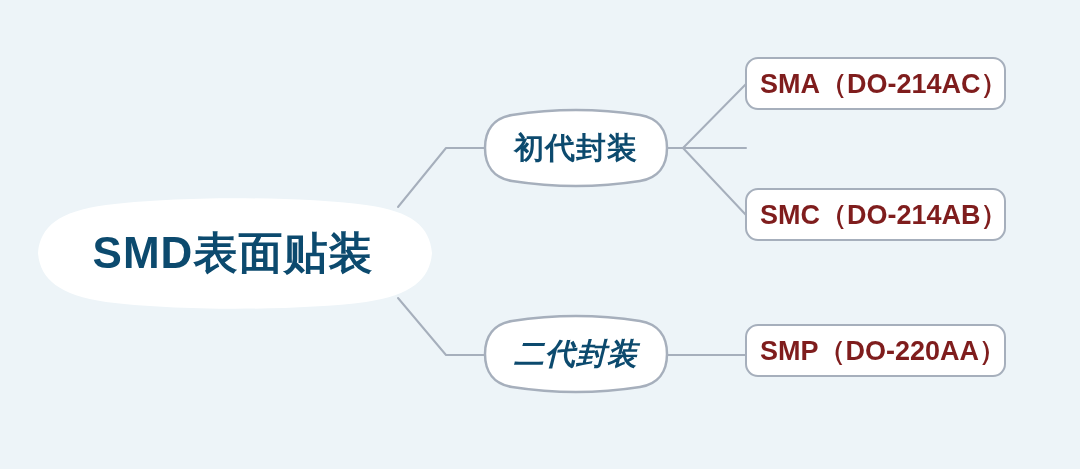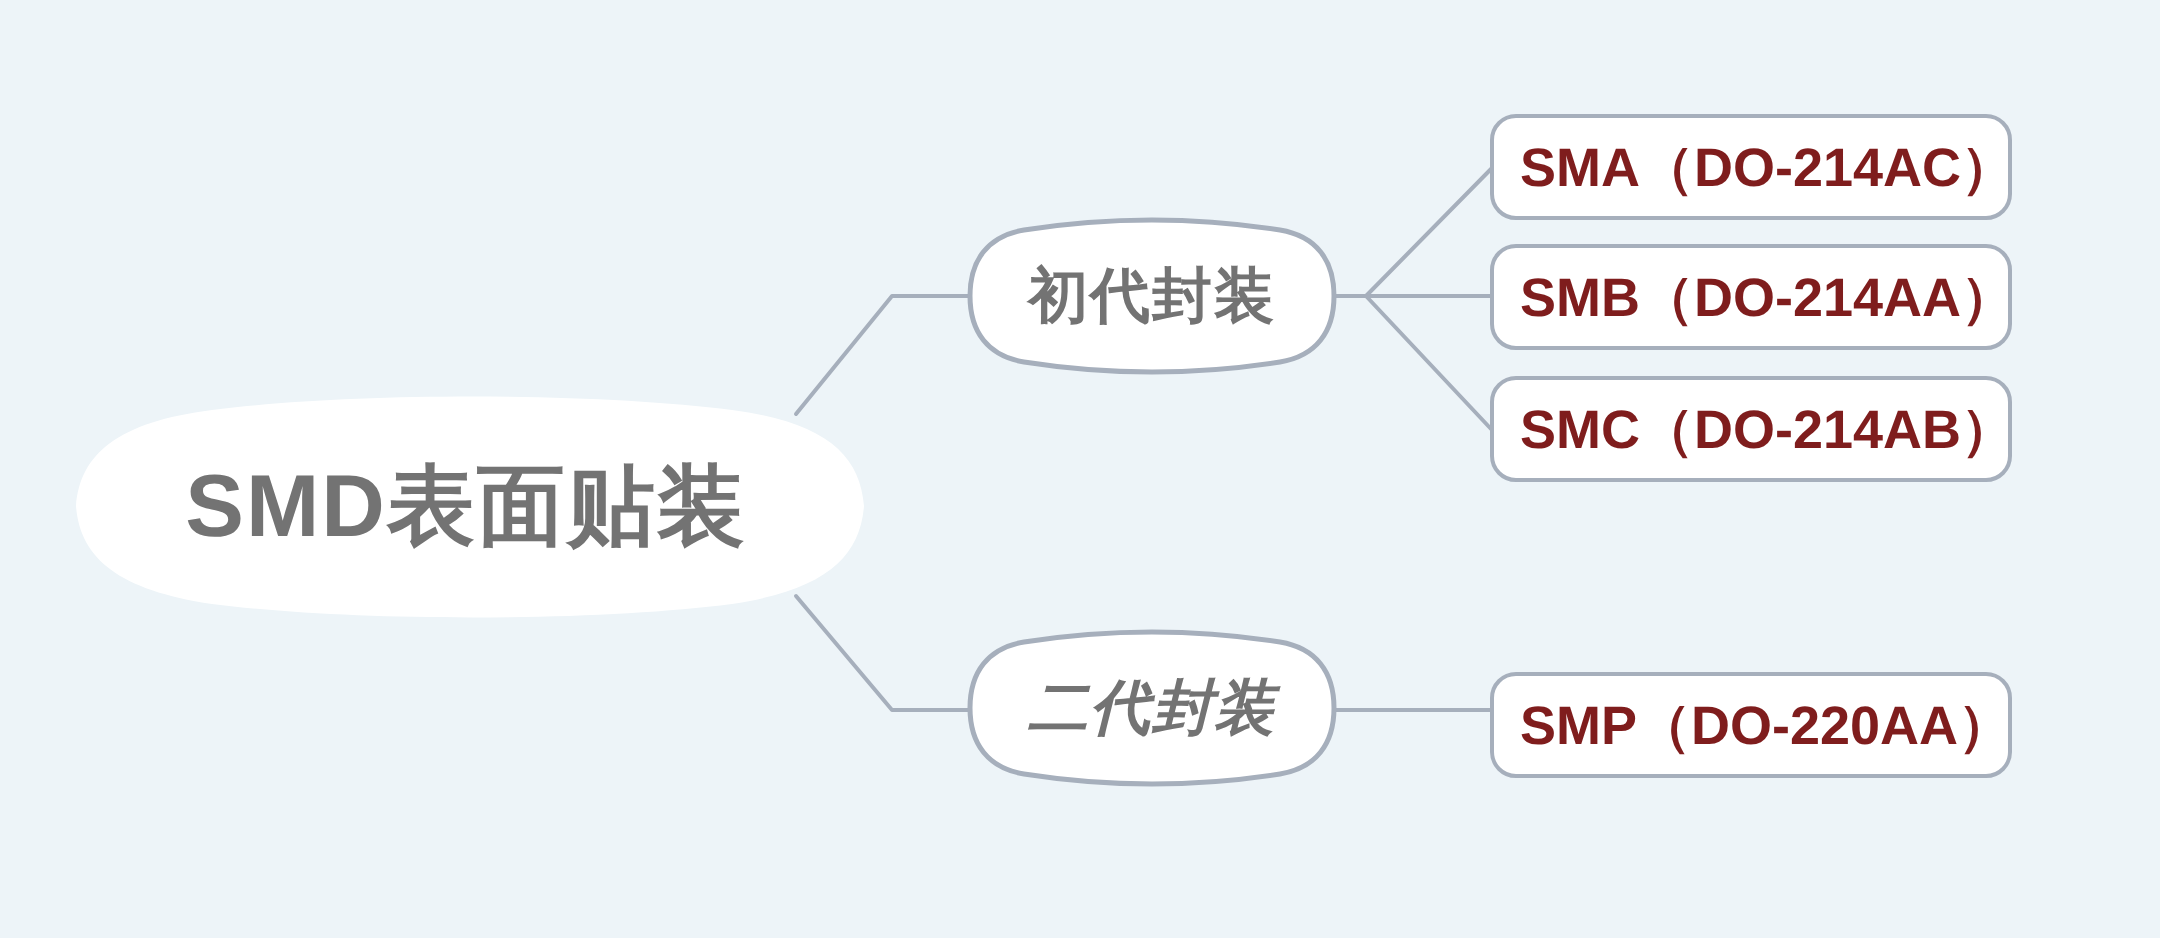--- a/index.html
+++ b/index.html
@@ -19,21 +19,21 @@
     position: absolute;
     left: 0; top: 0;
     width: 1080px;
     height: 469px;
   }
   .node-label {
     position: absolute;
     display: flex;
     align-items: center;
     justify-content: center;
-    color: #737373;
+    color: #0c4a6e;
     font-weight: bold;
     white-space: nowrap;
     pointer-events: none;
     text-align: center;
   }
   .root-label {
     left: 36px; top: 197px;
     width: 394px; height: 112px;
     font-size: 44px;
     letter-spacing: 1px;
@@ -59,21 +59,21 @@
     align-items: center;
     padding-left: 13px;
     font-size: 27px;
     font-weight: bold;
     color: #7f1d1d;
     white-space: nowrap;
   }
   .leaf.l1 { top: 57px; }
   .leaf.l2 { top: 122px; }
   .leaf.l3 { top: 188px; }
-  .leaf.l4 { top: 336px; }
+  .leaf.l4 { top: 324px; }
 </style>
 </head>
 <body>
 
 <div id="canvas">
 
   <svg id="wires" viewBox="0 0 1080 469">
 
     <g fill="none" stroke="#a6afbc" stroke-width="2" stroke-linejoin="round" stroke-linecap="round">
       <path d="M398 207 L446 148 L484 148"></path>
@@ -111,23 +111,20 @@
 
   <div class="node-label root-label">SMD表面贴装</div>
 
   <div class="node-label branch-label b1">初代封装</div>
 
   <div class="node-label branch-label b2">二代封装</div>
 
   <div class="leaf l1">
     <span>SMA（DO-214AC）</span>
   </div>
-  <div class="leaf l2">
-    <span>SMB（DO-214AA）</span>
-  </div>
   <div class="leaf l3">
     <span>SMC（DO-214AB）</span>
   </div>
   <div class="leaf l4">
     <span>SMP（DO-220AA）</span>
   </div>
 
 </div>
 
 </body></html>

